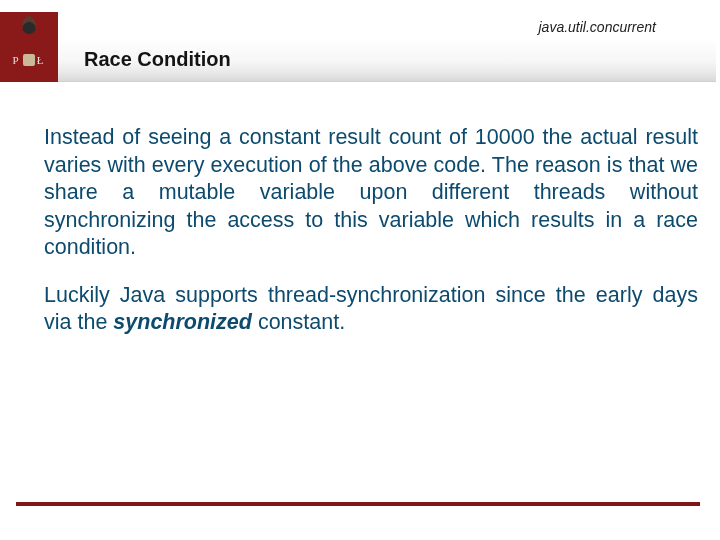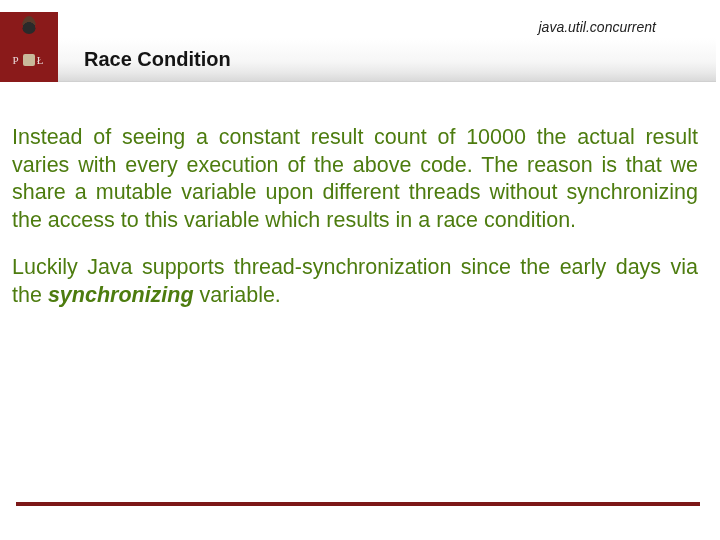--- a/index.html
+++ b/index.html
@@ -76,23 +76,24 @@
     font-size: 20px;
     color: #141414;
   }
 
   .content {
     padding: 42px 18px 0 12px;
   }
   .para {
     font-size: 21.5px;
     line-height: 1.28;
-    color: #4d7c0f;
+    color: #0c4a6e;
     text-align: justify;
     margin-bottom: 20px;
+    margin-left: 32px;
   }
   .kw { font-weight: bold; font-style: italic; }
 
   .footer-line {
     position: absolute;
     left: 16px; right: 16px;
     bottom: 34px;
     height: 4px;
     background: #7c1818;
   }
@@ -117,18 +118,18 @@
         <span class="logo-emblem"></span>
         <span>Ł</span>
       </div>
     </div>
     <div class="title-area">Race Condition</div>
   </div>
 
   <div class="content">
     <p class="para">Instead of seeing a constant result count of 10000 the actual result varies with every execution of the above code. The reason is that we share a mutable variable upon different threads without synchronizing the access to this variable which results in a race condition.</p>
     <p class="para">
-      <span>Luckily Java supports thread-synchronization since the early days via the </span><span class="kw">synchronizing</span><span> variable.</span>
+      <span>Luckily Java supports thread-synchronization since the early days via the </span><span class="kw">synchronized</span><span> constant.</span>
     </p>
   </div>
 
   <div class="footer-line"></div>
 </div>
 
 </body></html>

